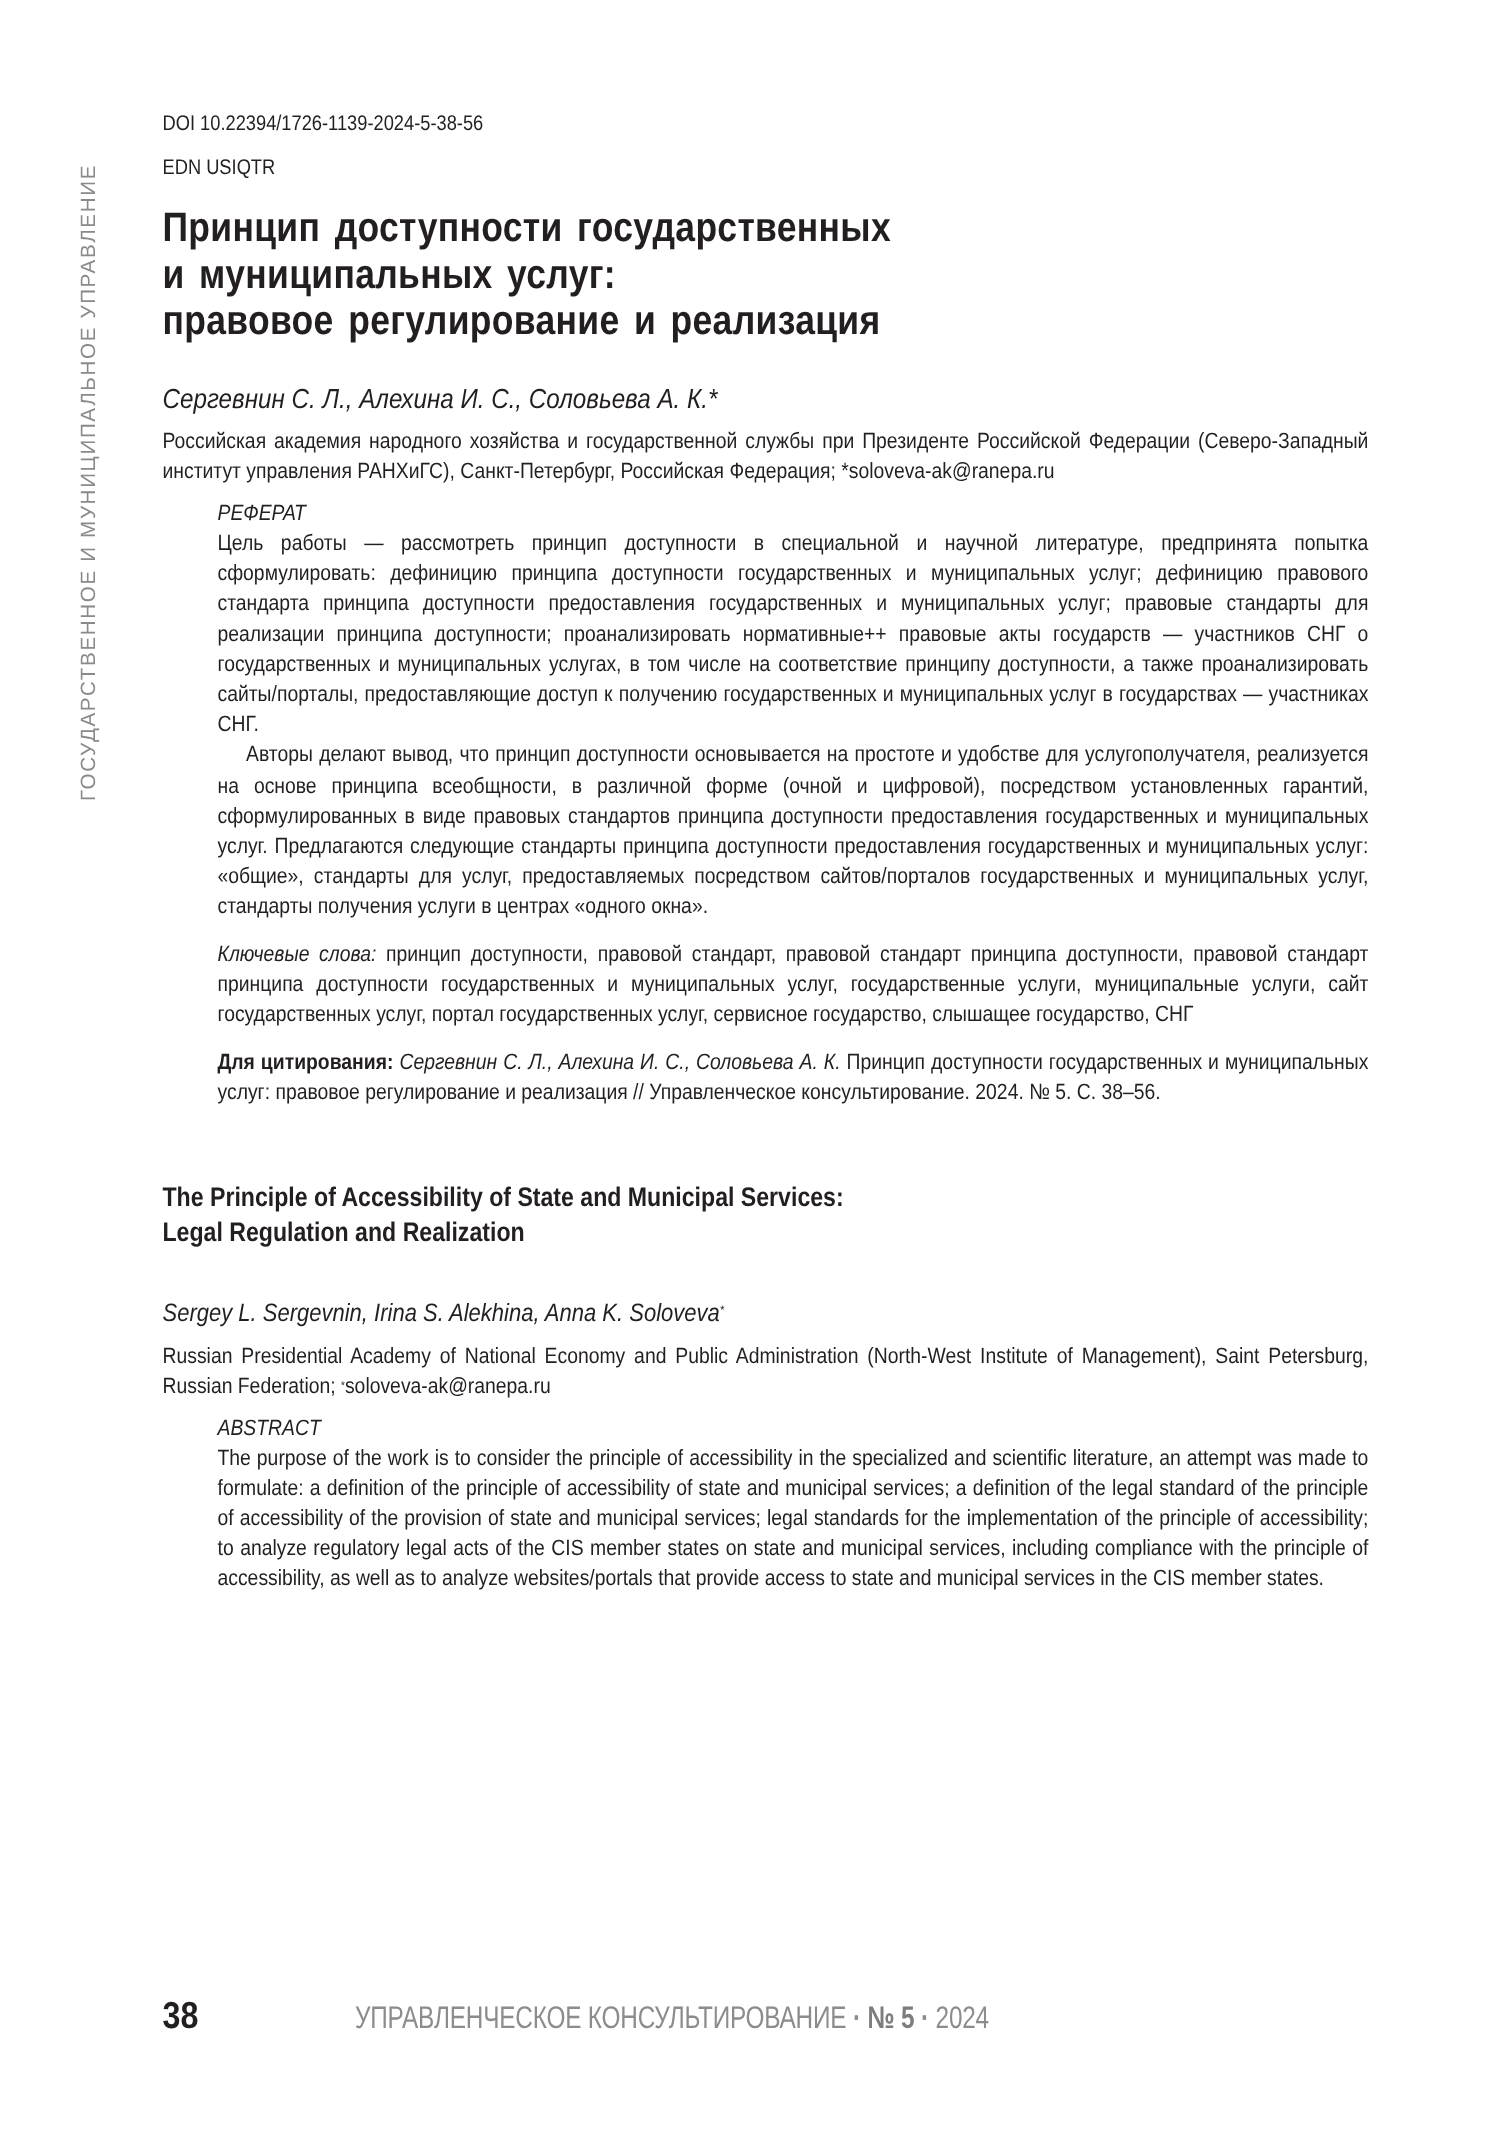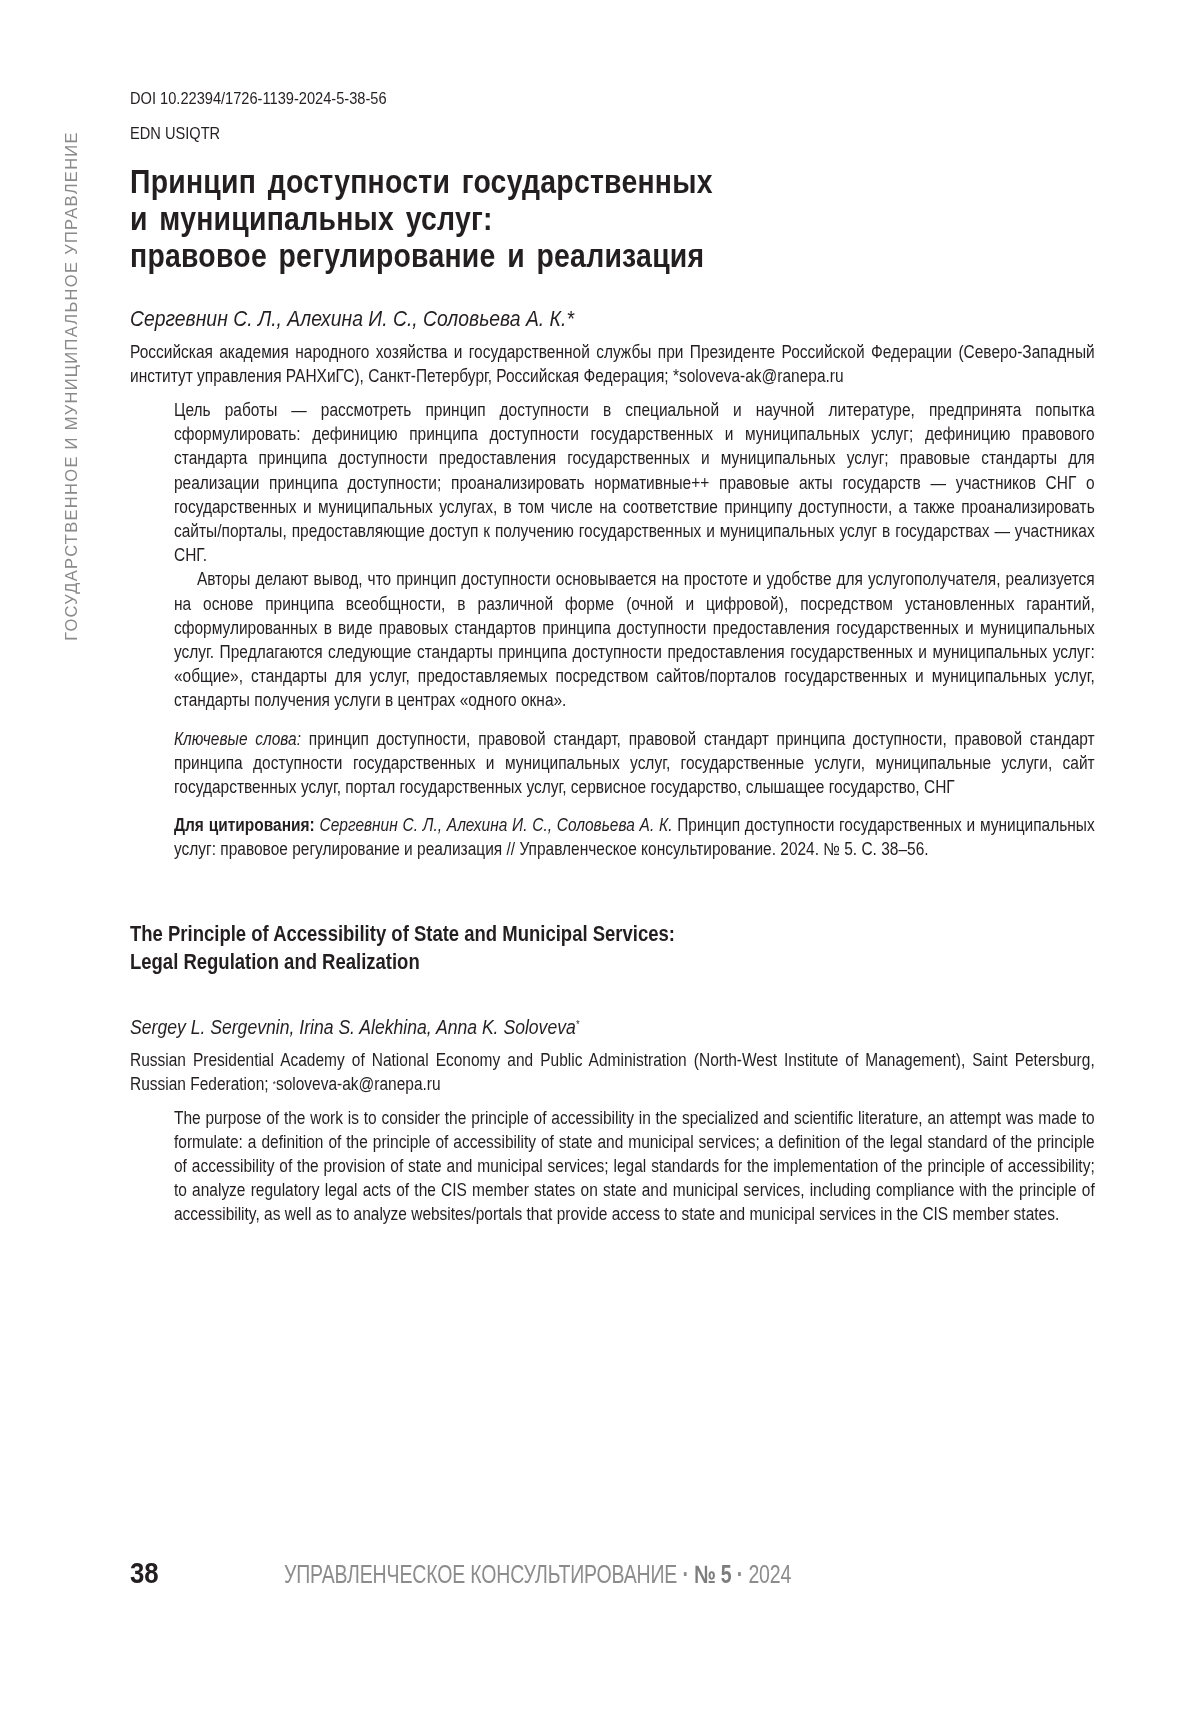--- a/index.html
+++ b/index.html
@@ -49,21 +49,21 @@
     margin: 58px 0 0 0; font-size: 21.5px; font-weight: bold; line-height: 28px;
     transform: scaleX(0.86); transform-origin: left; width: 120%;
   }
   .authors-en {
     font-style: italic; font-size: 20px; margin: 38px 0 0 0; line-height: 26px;
     transform: scaleX(0.88); transform-origin: left; width: 114%;
   }
   .authors-en sup { font-size: 10px; vertical-align: top; position: relative; top: -2px; }
   .affil-en sup { font-size: 9px; vertical-align: top; }
   .footer {
-    position: absolute; left: 130px; top: 1556px; width: 1000px; height: 40px;
+    position: absolute; left: 130px; top: 1596px; width: 1000px; height: 40px;
   }
   .page-num {
     position: absolute; left: 0; top: 0; font-size: 30px; font-weight: bold;
     transform: scaleX(0.86); transform-origin: left;
   }
   .journal {
     position: absolute; left: 154px; top: 4px; font-size: 25px; color: #8c8c8c; white-space: nowrap;
     transform: scaleX(0.78); transform-origin: left; letter-spacing: -0.2px;
   }
   .journal .issue { font-weight: bold; color: #7d7d7d; }
@@ -81,37 +81,43 @@
   <h1 class="title-ru">
     <span>Принцип доступности государственных</span><br>
     <span>и муниципальных услуг:</span><br>
     <span>правовое регулирование и реализация</span>
   </h1>
 
   <p class="authors">Сергевнин С. Л., Алехина И. С., Соловьева А. К.*</p>
   <p class="affil">Российская академия народного хозяйства и государственной службы при Президенте Российской Федерации (Северо-Западный институт управления РАНХиГС), Санкт-Петербург, Российская Федерация; *soloveva-ak@ranepa.ru</p>
 
   <div class="abstract-block">
+    <p class="abstract-label">
+        <span class="label-scaled">РЕФЕРАТ</span>
+      </p>
     <p class="para">Цель работы — рассмотреть принцип доступности в специальной и научной литературе, предпринята попытка сформулировать: дефиницию принципа доступности государственных и муниципальных услуг; дефиницию правового стандарта принципа доступности предоставления государственных и муниципальных услуг; правовые стандарты для реализации принципа доступности; проанализировать нормативные++ правовые акты государств — участников СНГ о государственных и муниципальных услугах, в том числе на соответствие принципу доступности, а также проанализировать сайты/порталы, предоставляющие доступ к получению государственных и муниципальных услуг в государствах — участниках СНГ.</p>
     <p class="para indent">Авторы делают вывод, что принцип доступности основывается на простоте и удобстве для услугополучателя, реализуется на основе принципа всеобщности, в различной форме (очной и цифровой), посредством установленных гарантий, сформулированных в виде правовых стандартов принципа доступности предоставления государственных и муниципальных услуг. Предлагаются следующие стандарты принципа доступности предоставления государственных и муниципальных услуг: «общие», стандарты для услуг, предоставляемых посредством сайтов/порталов государственных и муниципальных услуг, стандарты получения услуги в центрах «одного окна».</p>
 
     <p class="para kw"><span class="kw-label">Ключевые слова:</span><span> принцип доступности, правовой стандарт, правовой стандарт принципа доступности, правовой стандарт принципа доступности государственных и муниципальных услуг, государственные услуги, муниципальные услуги, сайт государственных услуг, портал государственных услуг, сервисное государство, слышащее государство, СНГ</span></p>
 
     <p class="para cite"><span class="cite-label">Для цитирования:</span><span class="cite-authors"> Сергевнин С. Л., Алехина И. С., Соловьева А. К.</span><span> Принцип доступности государственных и муниципальных услуг: правовое регулирование и реализация // Управленческое консультирование. 2024. № 5. С. 38–56.</span></p>
   </div>
 
   <h2 class="title-en">
     <span>The Principle of Accessibility of State and Municipal Services:</span><br>
     <span>Legal Regulation and Realization</span>
   </h2>
 
   <p class="authors-en"><span>Sergey L. Sergevnin, Irina S. Alekhina, Anna K. Soloveva</span><sup>*</sup></p>
   <p class="affil affil-en"><span>Russian Presidential Academy of National Economy and Public Administration (North-West Institute of Management), Saint Petersburg, Russian Federation; </span><sup>*</sup><span>soloveva-ak@ranepa.ru</span></p>
 
   <div class="abstract-block">
+    <p class="abstract-label">
+        <span class="label-scaled">ABSTRACT</span>
+      </p>
     <p class="para">The purpose of the work is to consider the principle of accessibility in the specialized and scientific literature, an attempt was made to formulate: a definition of the principle of accessibility of state and municipal services; a definition of the legal standard of the principle of accessibility of the provision of state and municipal services; legal standards for the implementation of the principle of accessibility; to analyze regulatory legal acts of the CIS member states on state and municipal services, including compliance with the principle of accessibility, as well as to analyze websites/portals that provide access to state and municipal services in the CIS member states.</p>
   </div>
 </div>
 
 <div class="footer">
   <div class="page-num">38</div>
   <div class="journal">
     <span>УПРАВЛЕНЧЕСКОЕ КОНСУЛЬТИРОВАНИЕ</span>
     <span class="dot">·</span>
     <span class="issue">№ 5</span>

